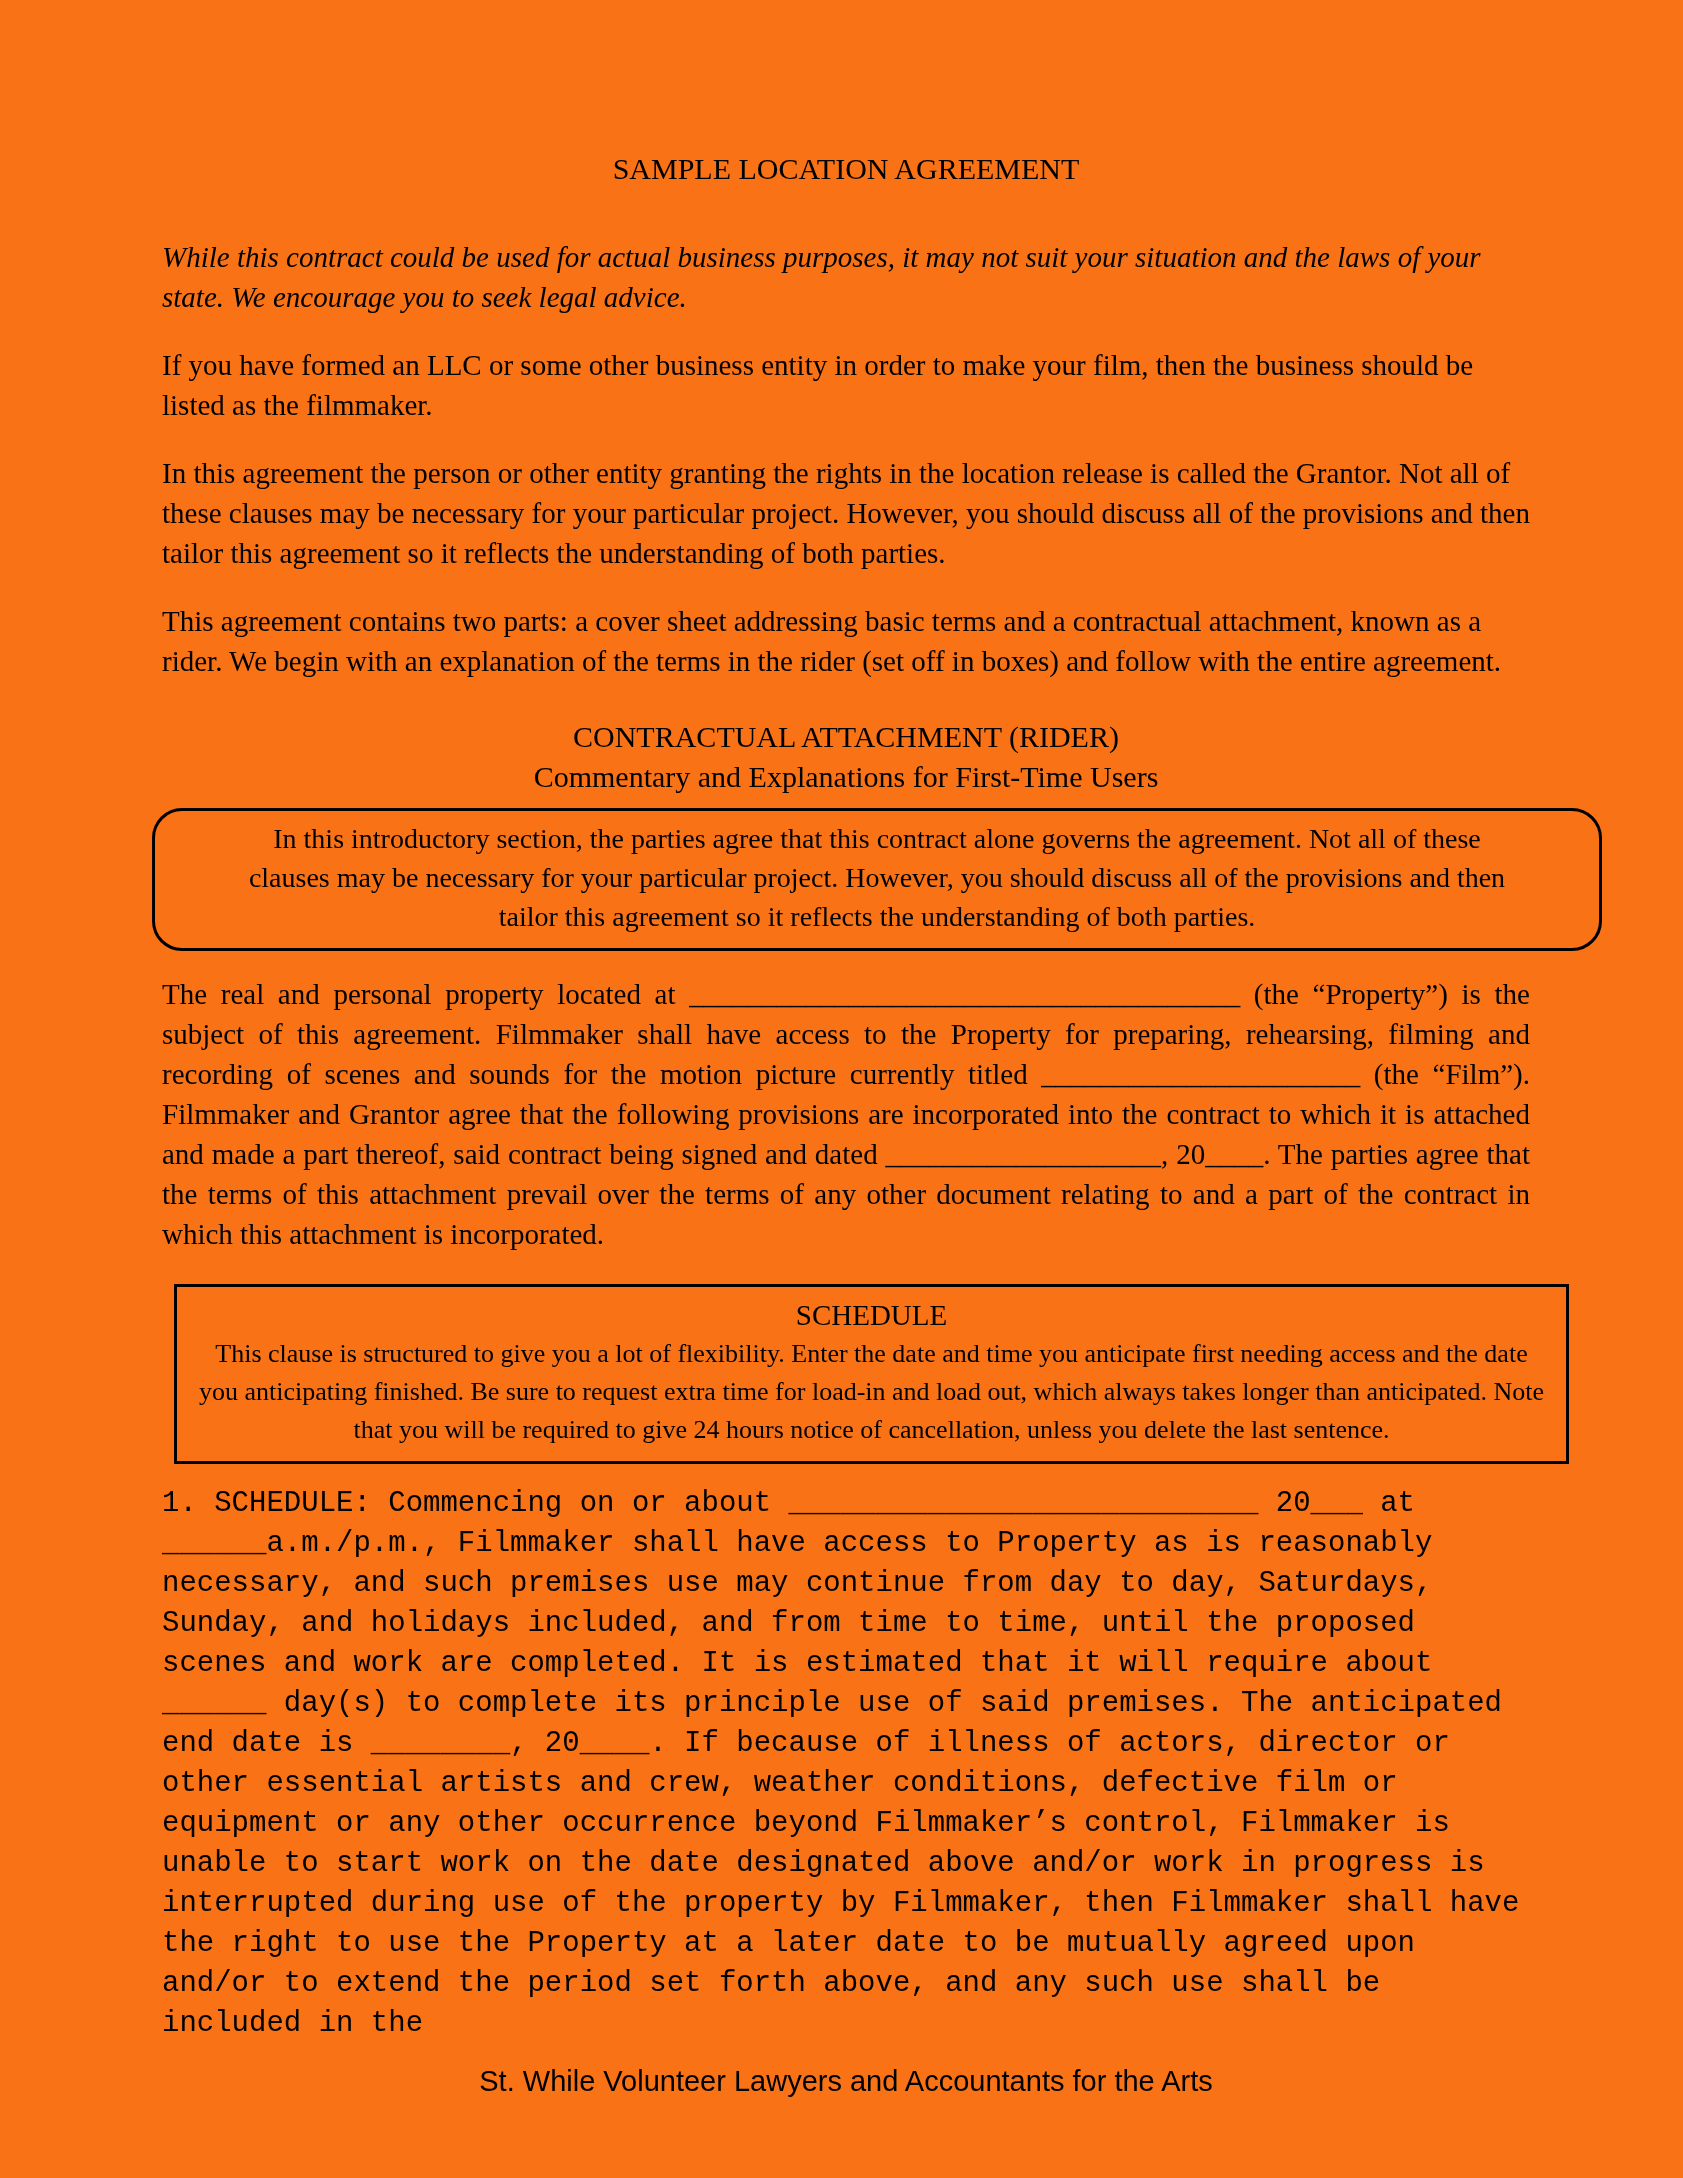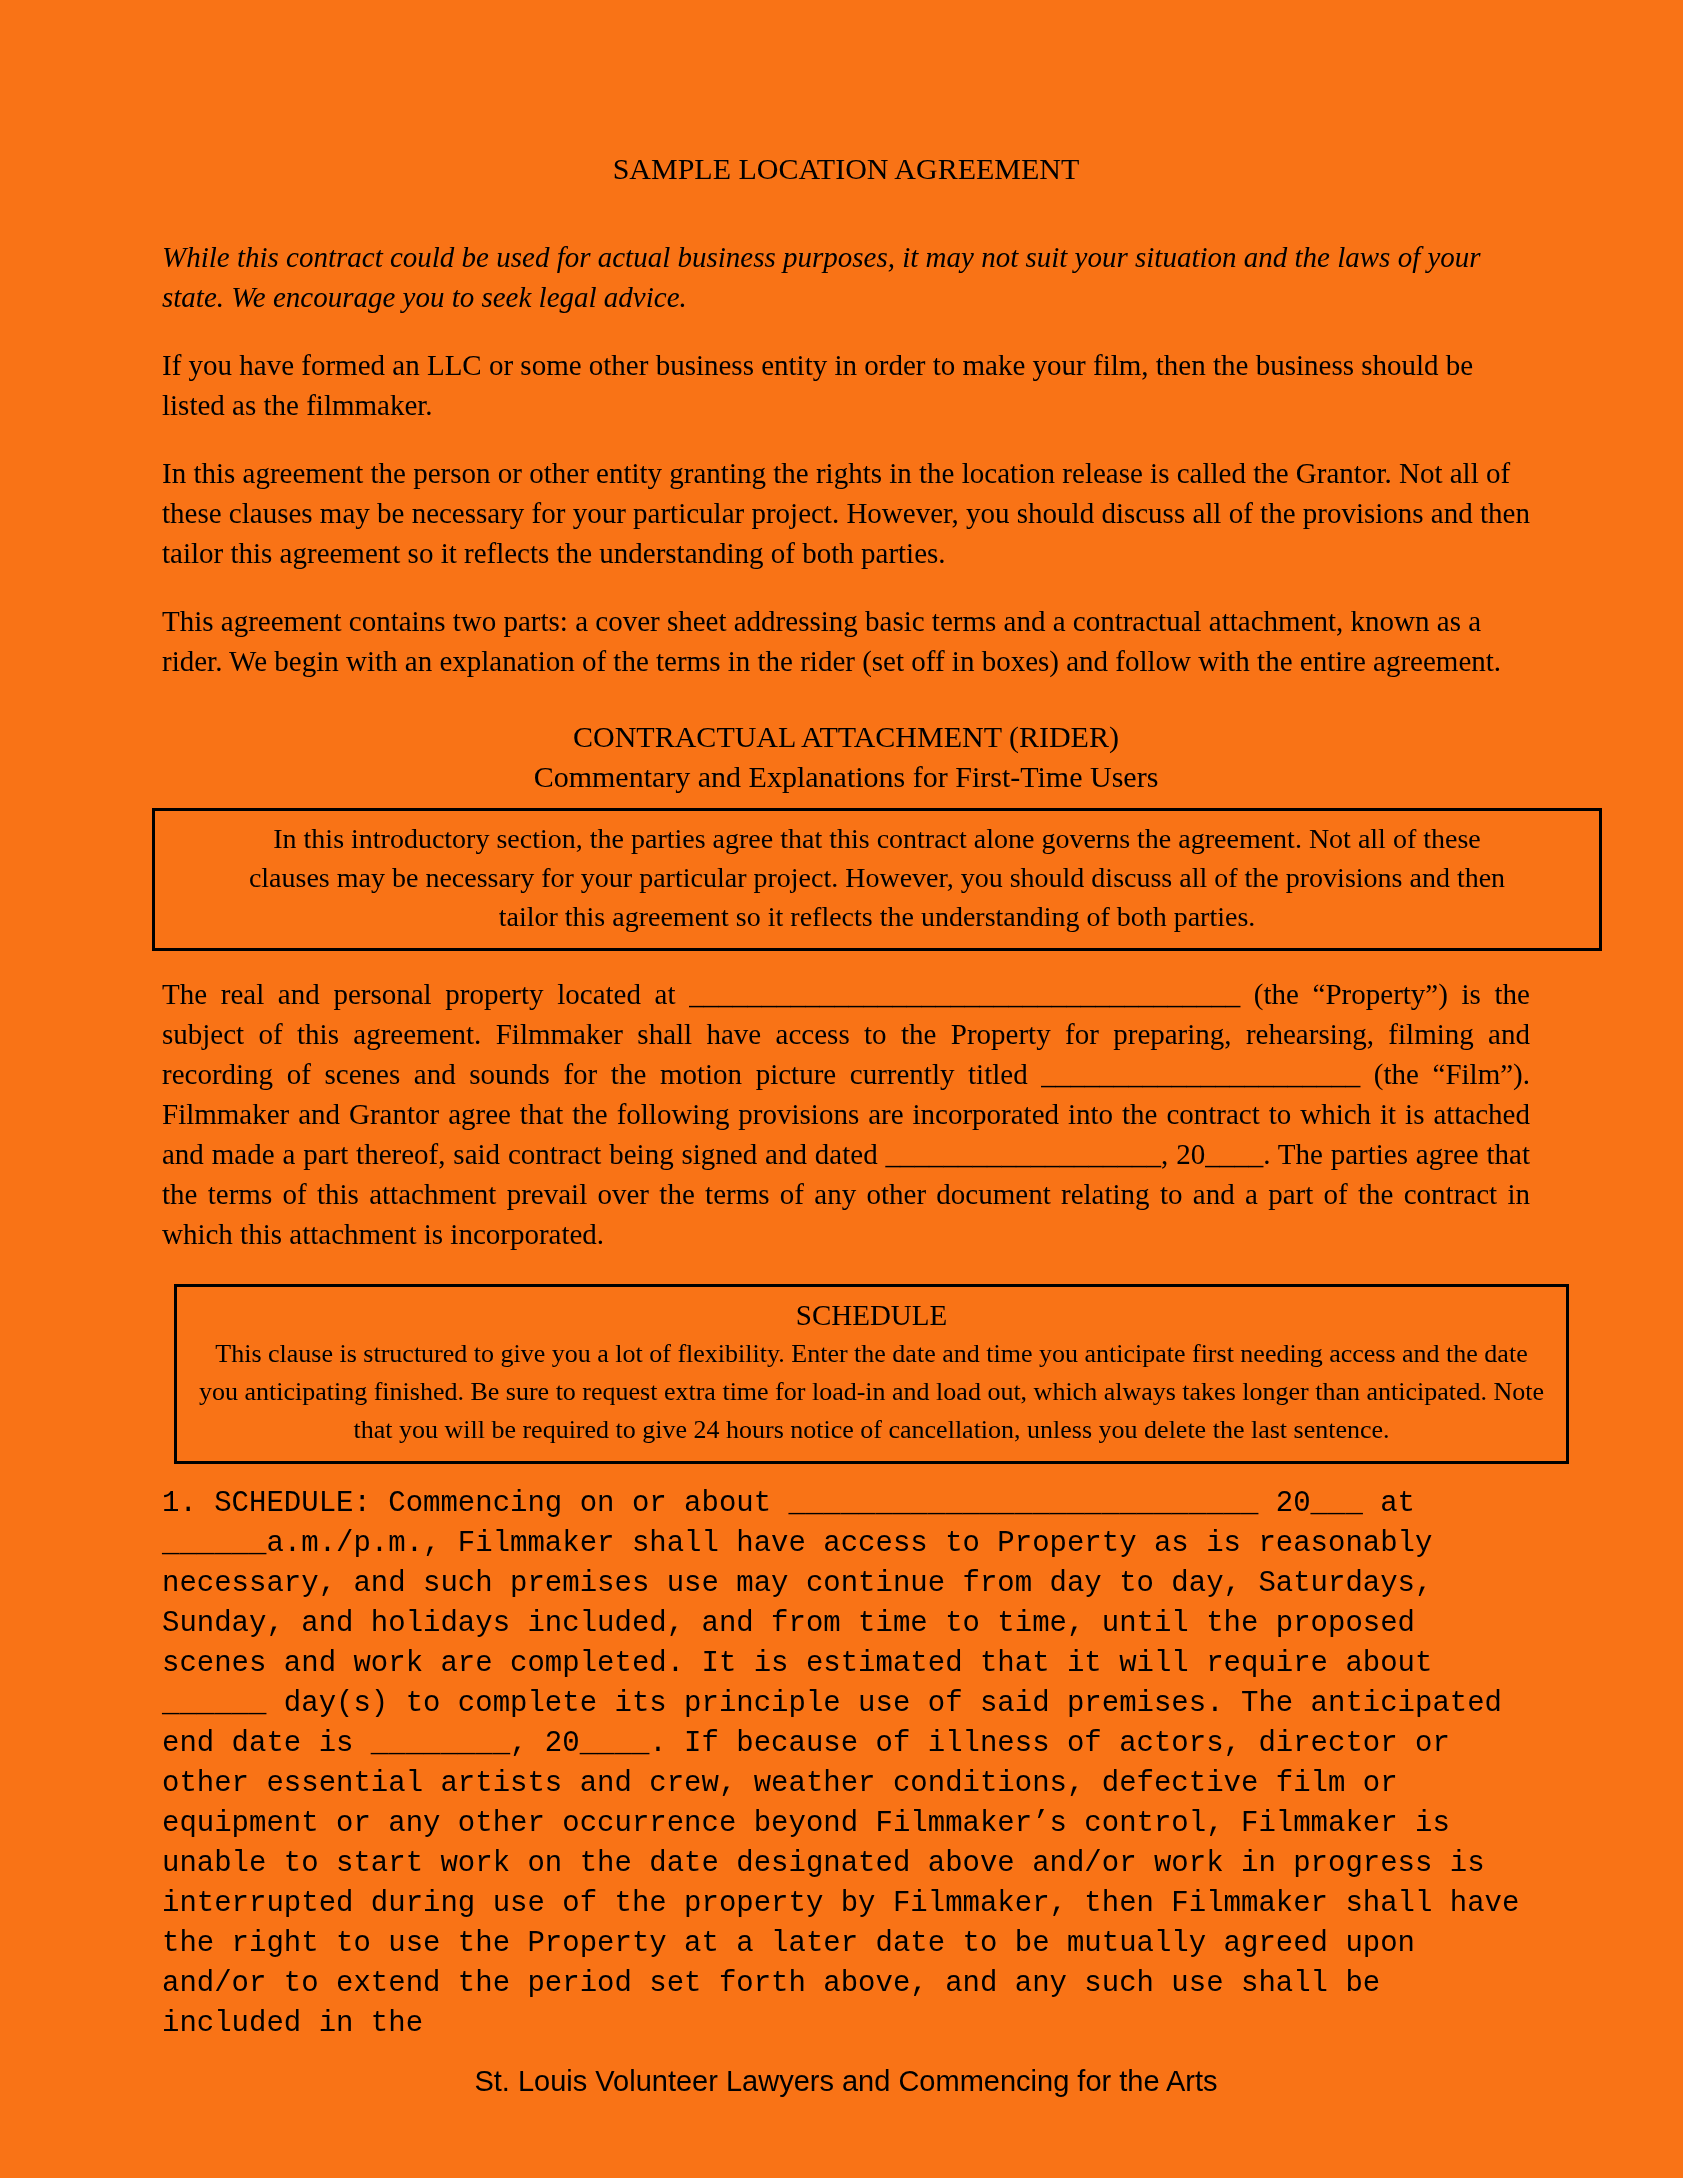--- a/index.html
+++ b/index.html
@@ -36,20 +36,21 @@
   .callout-box {
     border: 3px solid #000000;
     box-sizing: border-box;
     text-align: center;
   }
   .box-intro {
     margin: 11px -72px 0 -10px;
     padding: 8px 77px 12px 77px;
     font-size: 28px;
     line-height: 39px;
+    border-radius: 30px;
   }
   .para.justified { text-align: justify; margin-top: 23px; }
   .box-schedule {
     margin: 30px -39px 0 12px;
     padding: 8px 16px 12px 16px;
     font-size: 26px;
     line-height: 38px;
   }
   .box-schedule .box-title {
     font-size: 29px;
@@ -89,16 +90,16 @@
 
   <p class="para justified">The real and personal property located at ______________________________________ (the “Property”) is the subject of this agreement. Filmmaker shall have access to the Property for preparing, rehearsing, filming and recording of scenes and sounds for the motion picture currently titled ______________________ (the “Film”). Filmmaker and Grantor agree that the following provisions are incorporated into the contract to which it is attached and made a part thereof, said contract being signed and dated ___________________, 20____. The parties agree that the terms of this attachment prevail over the terms of any other document relating to and a part of the contract in which this attachment is incorporated.</p>
 
   <div class="callout-box box-schedule">
     <span class="box-title">SCHEDULE</span>
     <span>This clause is structured to give you a lot of flexibility. Enter the date and time you anticipate first needing access and the date you anticipating finished. Be sure to request extra time for load-in and load out, which always takes longer than anticipated. Note that you will be required to give 24 hours notice of cancellation, unless you delete the last sentence.</span>
   </div>
 
   <p class="para clause">1. SCHEDULE: Commencing on or about ___________________________ 20___ at ______a.m./p.m., Filmmaker shall have access to Property as is reasonably necessary, and such premises use may continue from day to day, Saturdays, Sunday, and holidays included, and from time to time, until the proposed scenes and work are completed. It is estimated that it will require about ______ day(s) to complete its principle use of said premises. The anticipated end date is ________, 20____. If because of illness of actors, director or other essential artists and crew, weather conditions, defective film or equipment or any other occurrence beyond Filmmaker’s control, Filmmaker is unable to start work on the date designated above and/or work in progress is interrupted during use of the property by Filmmaker, then Filmmaker shall have the right to use the Property at a later date to be mutually agreed upon and/or to extend the period set forth above, and any such use shall be included in the</p>
 
-  <div class="page-footer">St. Louis Volunteer Lawyers and Commencing for the Arts</div>
+  <div class="page-footer">St. While Volunteer Lawyers and Accountants for the Arts</div>
 
 </div>
 
 
 </body></html>

